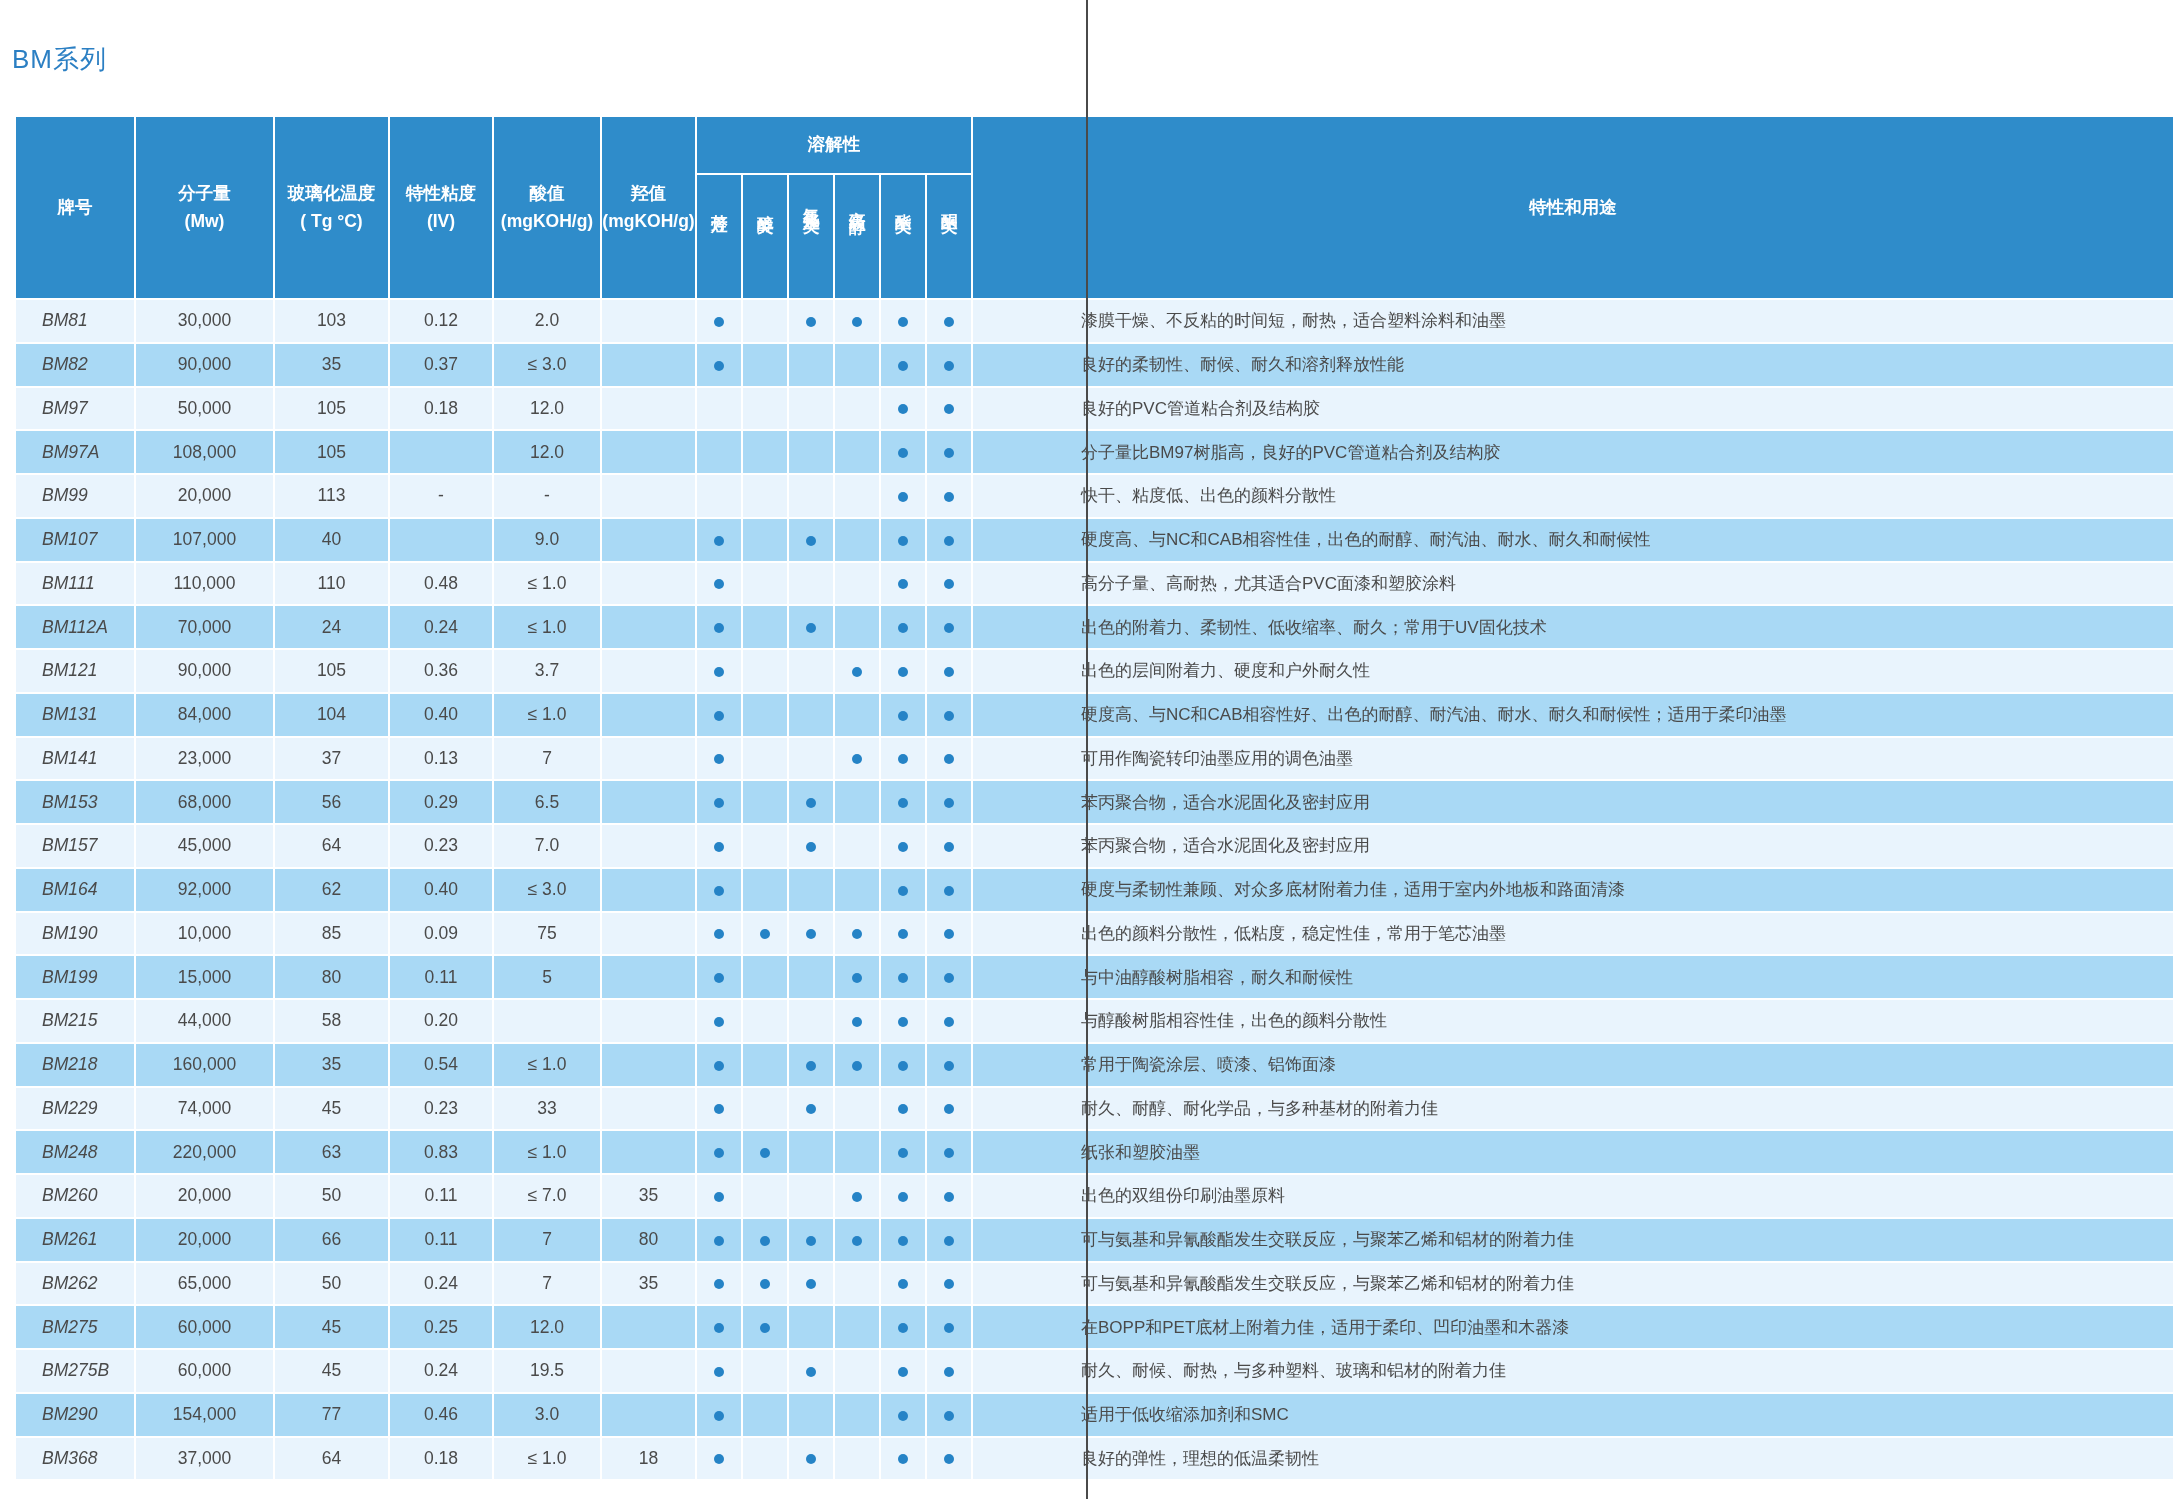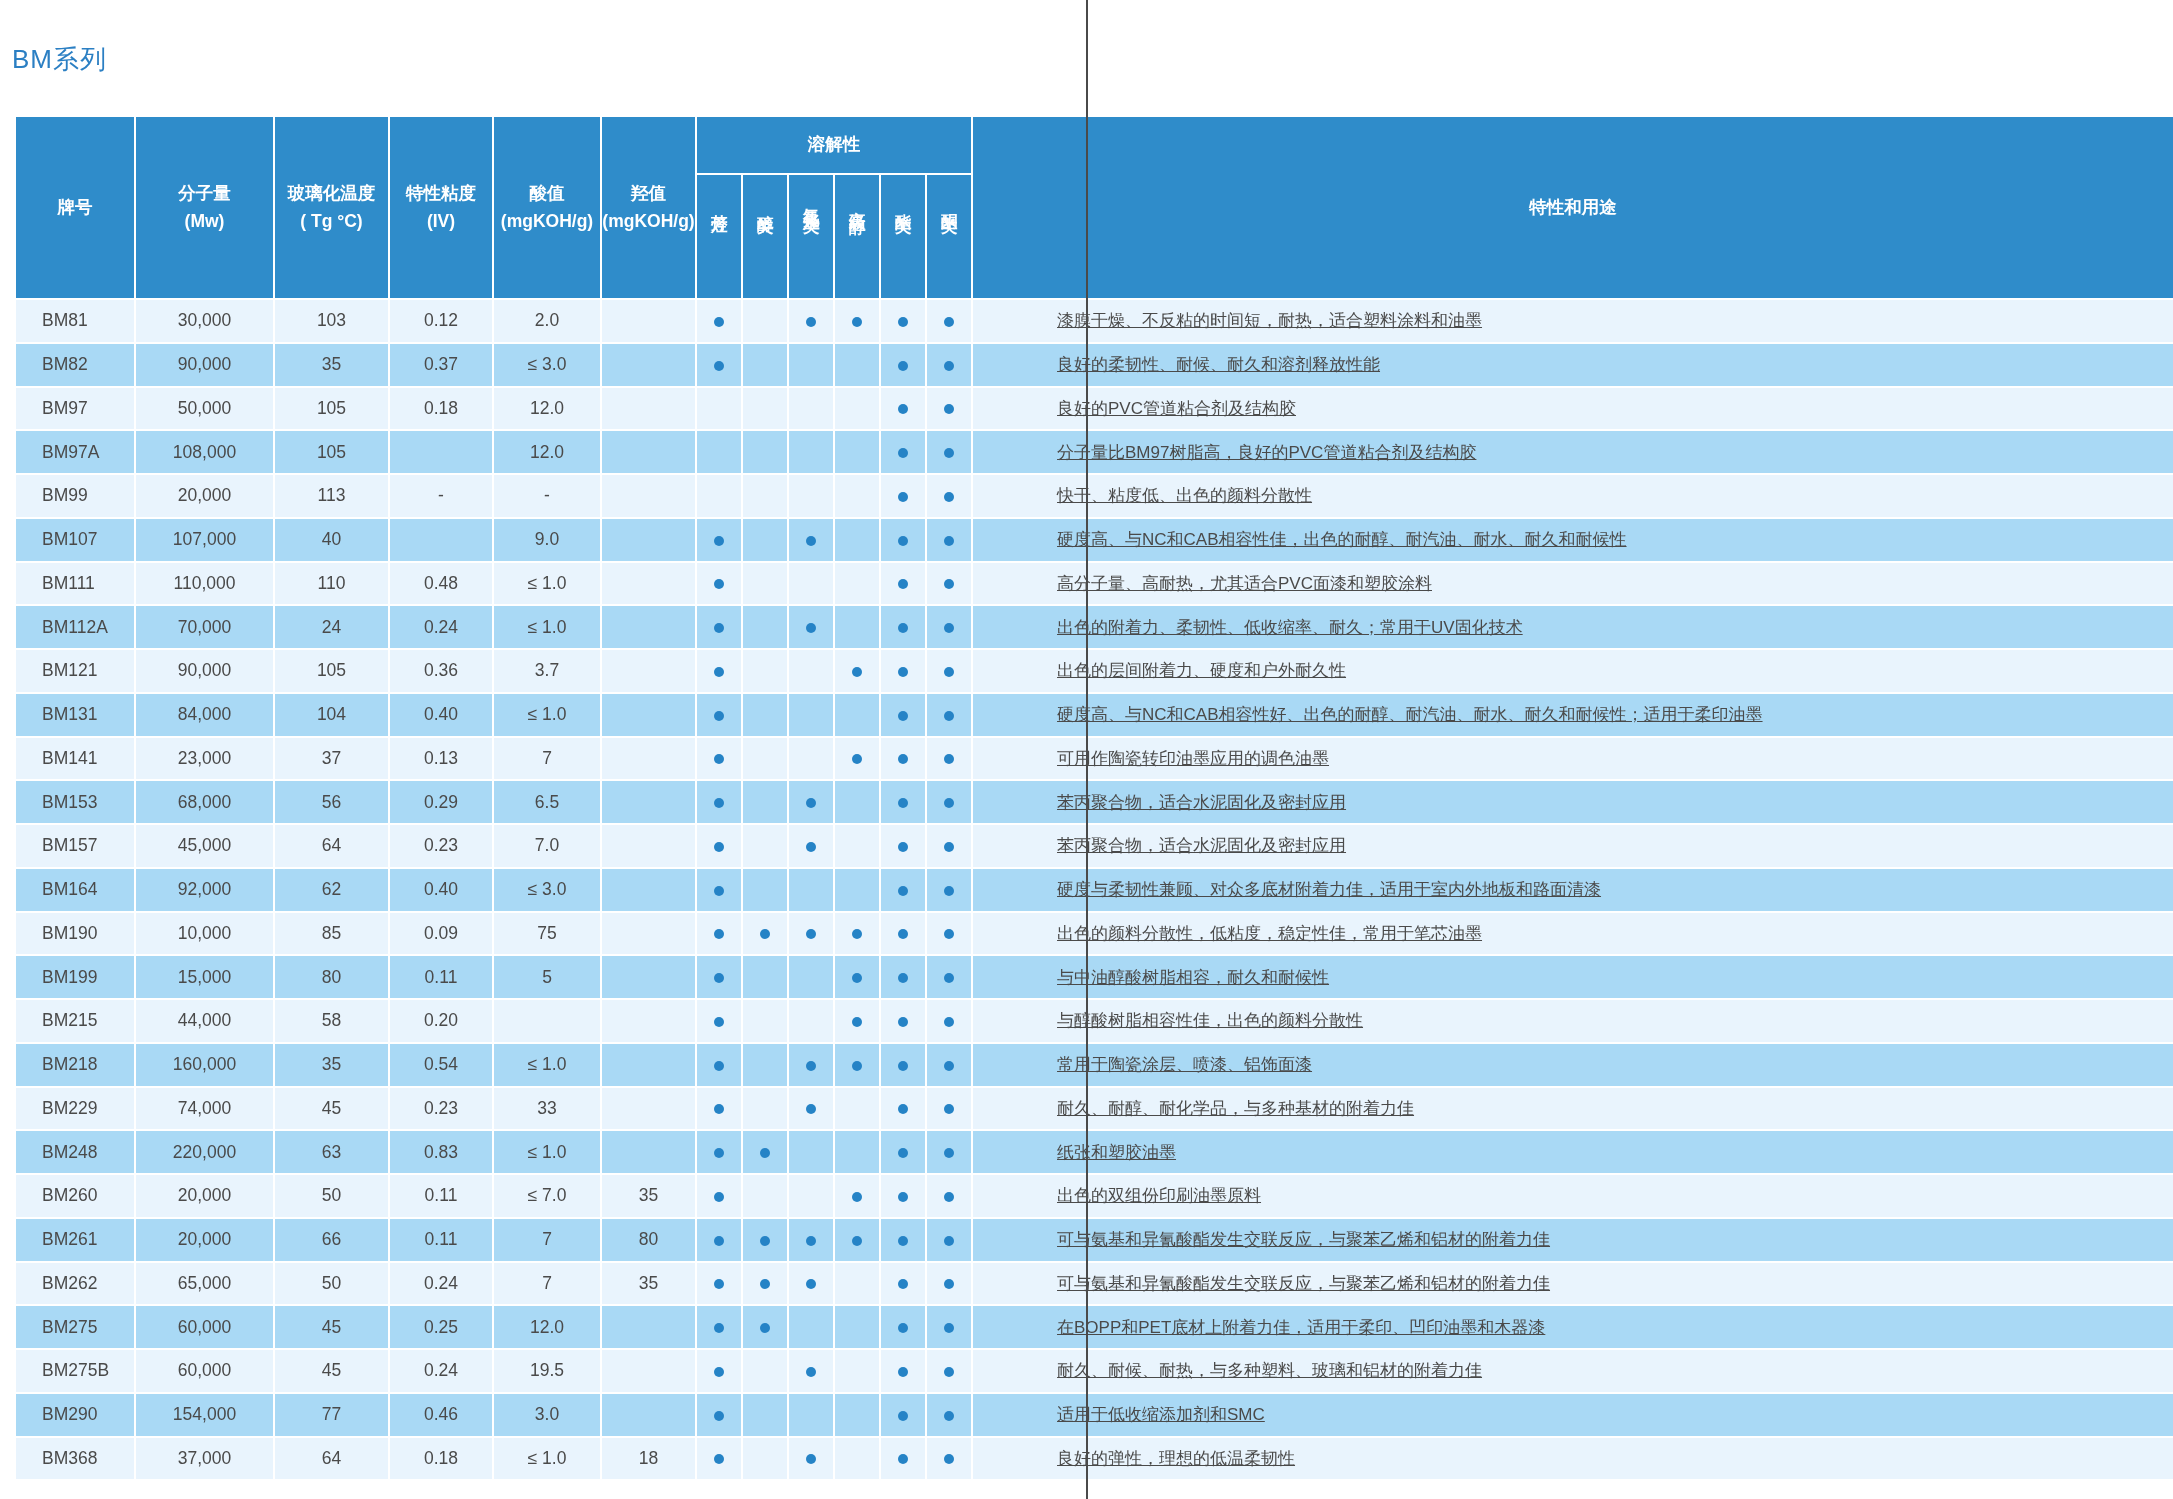--- a/index.html
+++ b/index.html
@@ -67,22 +67,22 @@
   tbody td{
     height:43.75px;
     color:var(--text);
     font-size:17.5px;
     padding:0;
     text-align:center;
     vertical-align:middle;
   }
   tbody tr.light td{background:var(--row-light);}
   tbody tr.dark td{background:var(--row-dark);}
-  td.td-grade{text-align:left;padding-left:26px;}
-  td.td-use{text-align:left;padding-left:84px;font-size:17px;text-decoration:underline;}
+  td.td-grade{text-align:left;padding-left:26px;font-style:italic;}
+  td.td-use{text-align:left;padding-left:108px;font-size:17px;}
   .dot{
     display:inline-block;
     width:10px;height:10px;
     border-radius:50%;
     background:var(--dot);
     vertical-align:middle;
   }
 </style>
 </head>
 <body>

